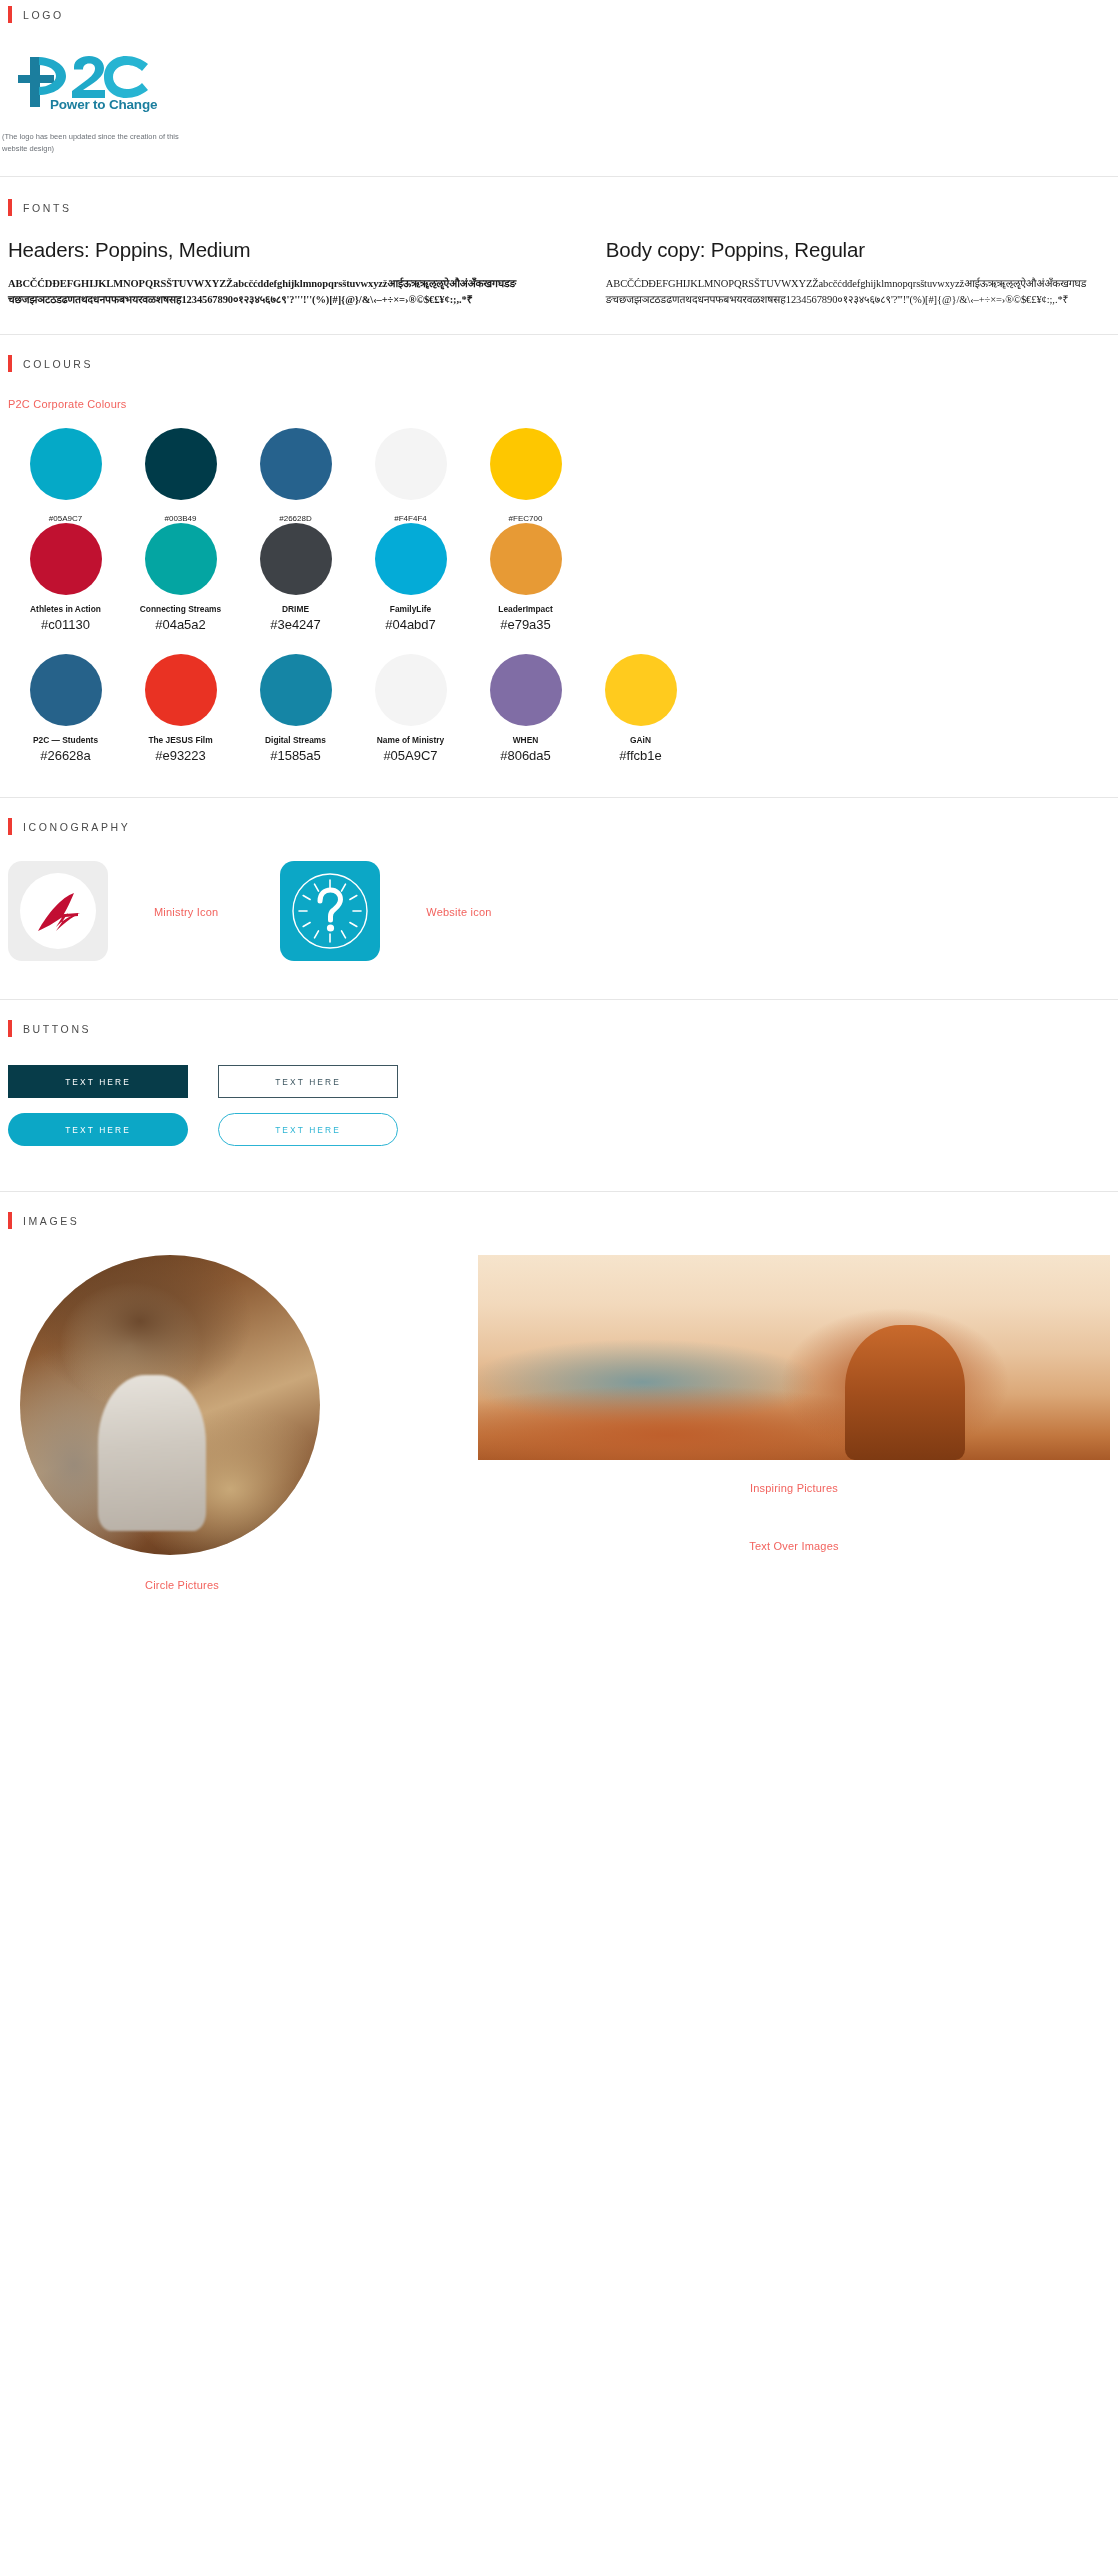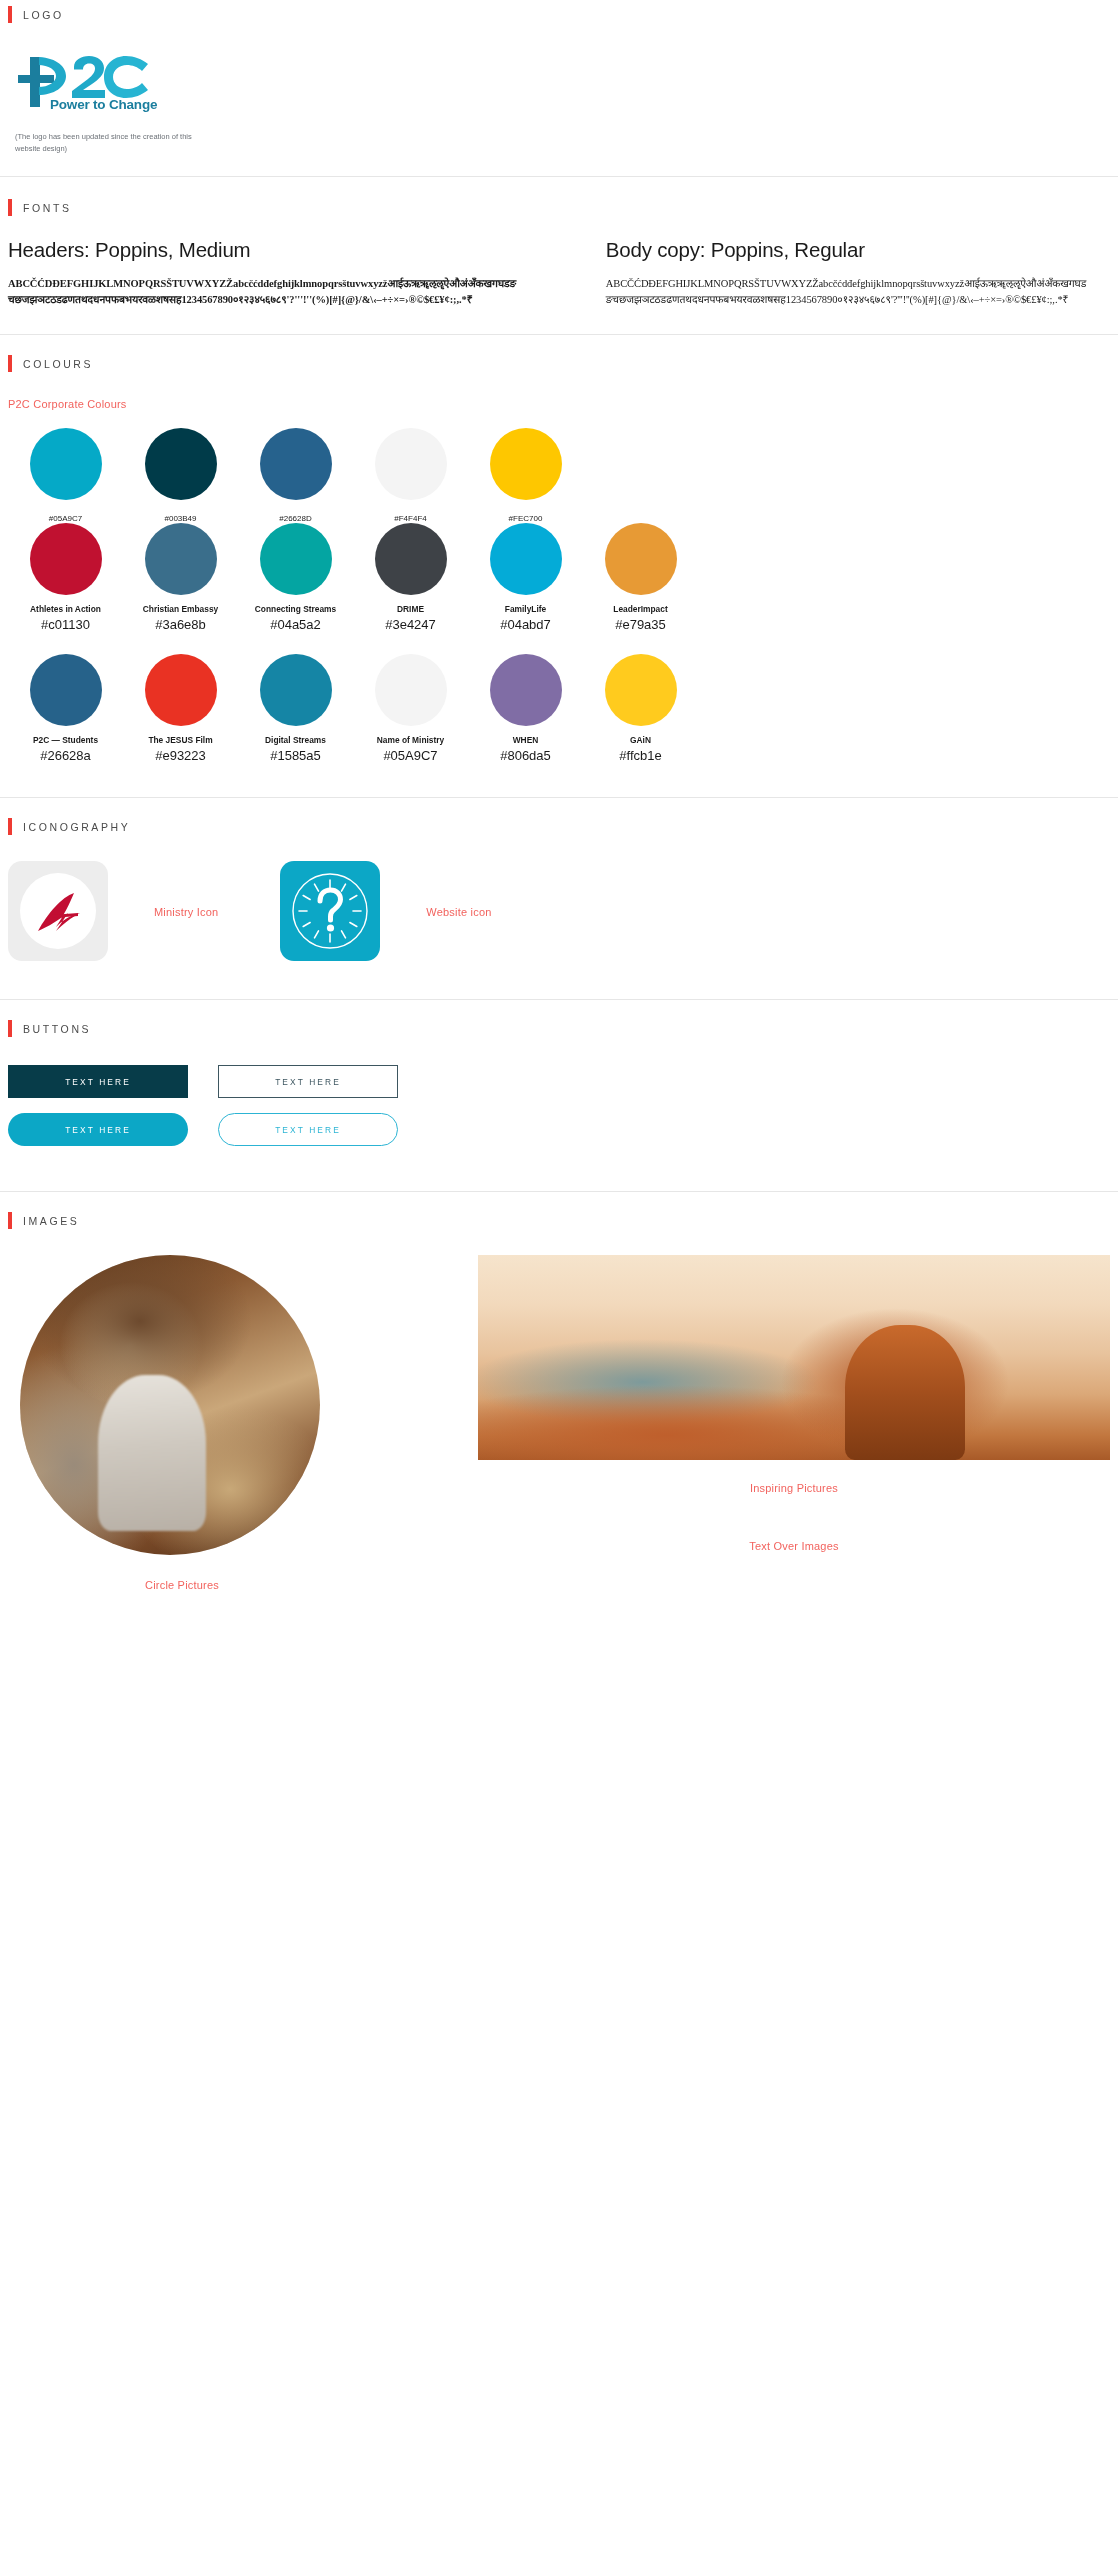--- a/index.html
+++ b/index.html
@@ -45,21 +45,21 @@
 
   
   .logo-sec { padding: 6px 0 0 0; }
   .logo-wrap { padding: 22px 0 0 8px; }
   .logo-note {
     margin-top: 14px;
     font-size: 7.5px;
     line-height: 1.55;
     color: #6d7278;
     max-width: 200px;
-    padding-left: 15px;
+    padding-left: 2px;
   }
 
   
   .fonts-sec { padding-top: 22px; }
   .fonts-grid {
     display: flex;
     padding: 22px 8px 0 8px;
   }
   .font-col { width: 559px; padding-right: 40px; }
   .font-col.right { padding-left: 47px; padding-right: 20px; }
@@ -361,25 +361,20 @@
       <span class="hex">#FEC700</span>
     </div>
   </div>
 
 
   <div class="swatch-row min min-row">
     <div class="swatch">
       <span class="dot" style="background:#c01130"></span>
       <span class="name">Athletes in Action</span>
       <span class="hex">#c01130</span>
-    </div>
-    <div class="swatch">
-      <span class="dot" style="background:#3a6e8b"></span>
-      <span class="name">Christian Embassy</span>
-      <span class="hex">#3a6e8b</span>
     </div>
     <div class="swatch">
       <span class="dot" style="background:#04a5a2"></span>
       <span class="name">Connecting Streams</span>
       <span class="hex">#04a5a2</span>
     </div>
     <div class="swatch">
       <span class="dot" style="background:#3e4247"></span>
       <span class="name">DRIME</span>
       <span class="hex">#3e4247</span>

